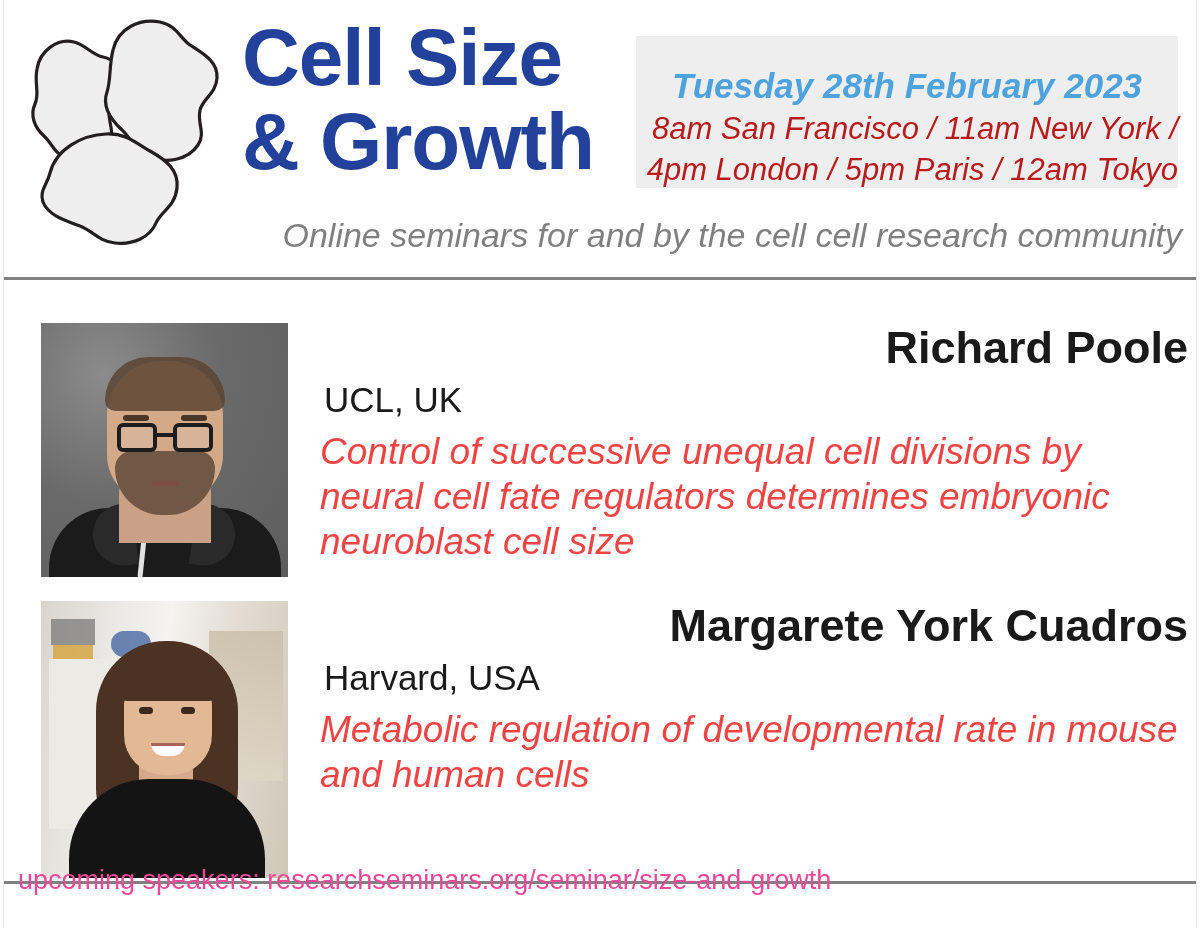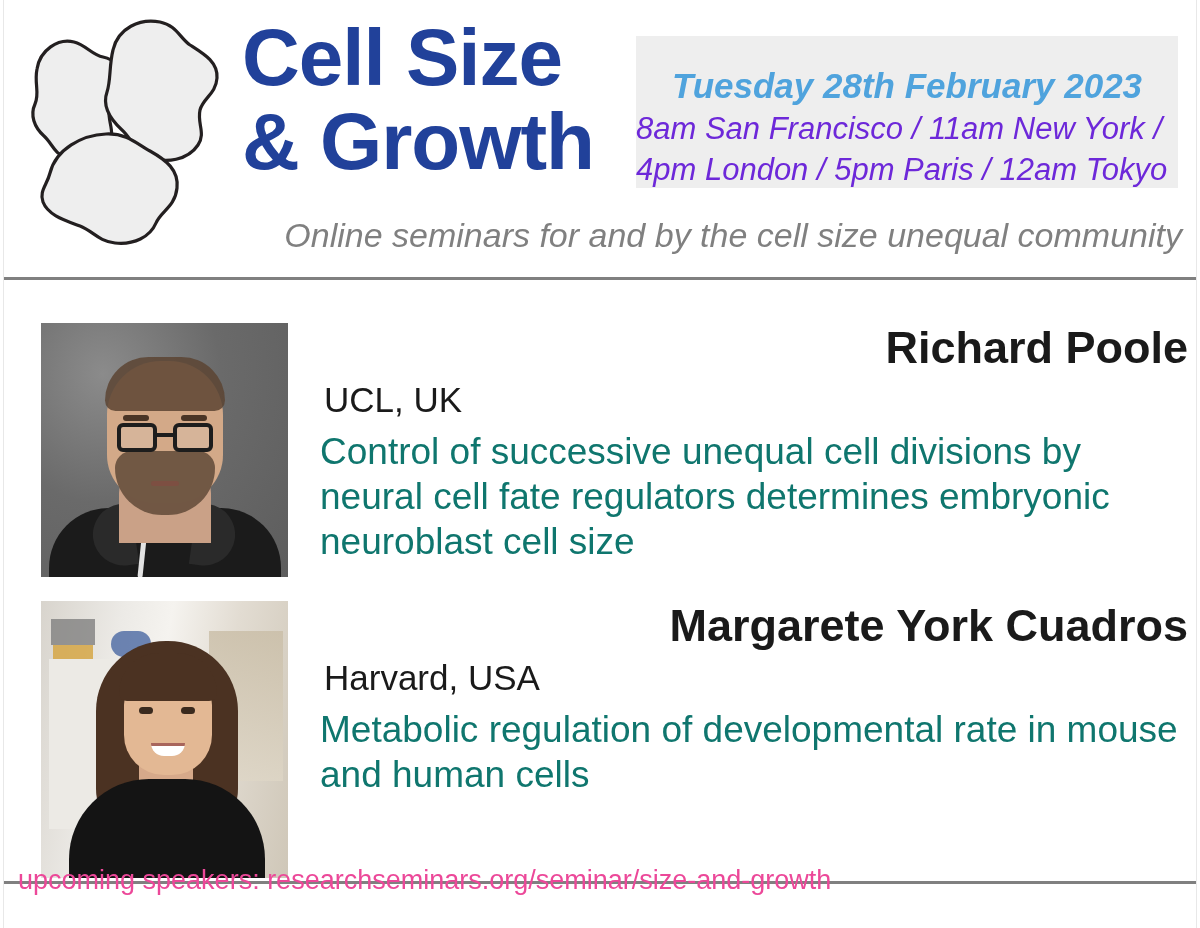--- a/index.html
+++ b/index.html
@@ -71,22 +71,22 @@
   .date-main {
     text-align: center;
     color: #4fa3dd;
     font-weight: bold;
     font-style: italic;
     font-size: 35px;
     line-height: 44px;
     white-space: nowrap;
   }
   .date-times {
-    text-align: left;
-    color: #6d28d9;
+    text-align: right;
+    color: #b91c1c;
     font-style: italic;
     font-size: 31px;
     line-height: 41px;
     white-space: nowrap;
   }
   .tagline {
     position: absolute;
     left: 0;
     top: 215px;
     width: 1182px;
@@ -146,21 +146,22 @@
     margin: 0;
     text-align: right;
   }
   .speaker-affil {
     color: #1a1a1a;
     font-size: 35px;
     line-height: 46px;
     margin: 4px;
   }
   .speaker-talk {
-    color: #0f766e;
+    color: #ef4444;
+    font-style: italic;
     font-size: 37px;
     line-height: 45px;
     margin: 6px 0 0 0;
   }
 
   
   .divider-bottom {
     position: absolute;
     left: 4px;
     top: 881px;
@@ -278,21 +279,21 @@
       <span>Cell Size</span>
       <span class="line2">&amp; Growth</span>
     </div>
 
     <div class="date-panel">
       <div class="date-main">Tuesday 28th February 2023</div>
       <div class="date-times">8am San Francisco / 11am New York /</div>
       <div class="date-times">4pm London / 5pm Paris / 12am Tokyo</div>
     </div>
 
-    <div class="tagline">Online seminars for and by the cell size unequal community</div>
+    <div class="tagline">Online seminars for and by the cell cell research community</div>
     <div class="divider-top"></div>
   </div>
 
   <div class="speakers">
 
     <div class="speaker speaker-1">
       <div class="photo">
         <div class="ph p1-bg"></div>
         <div class="ph p1-body"></div>
         <div class="ph p1-hood-l"></div>

